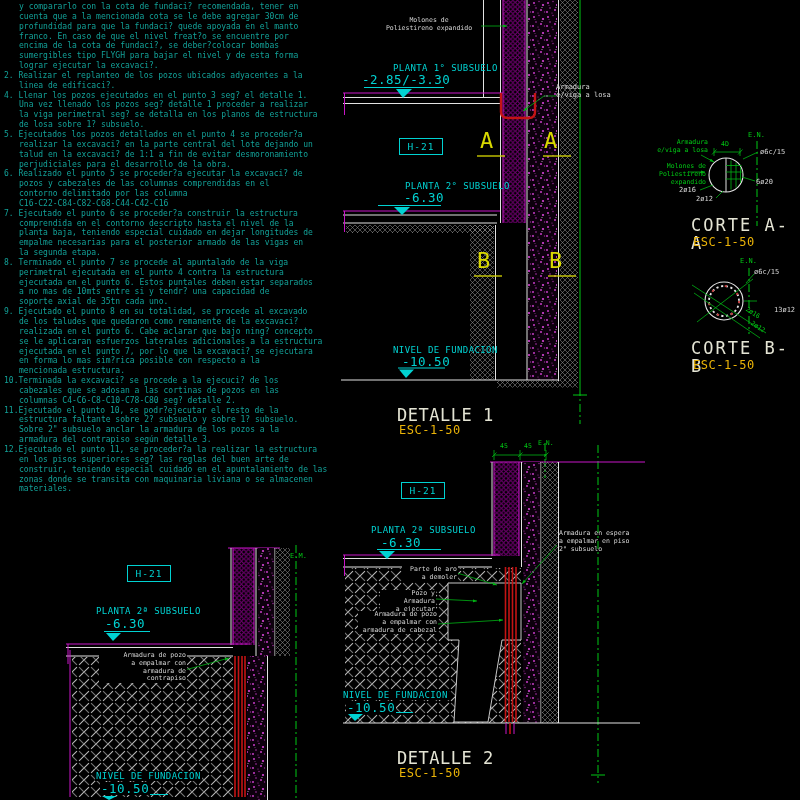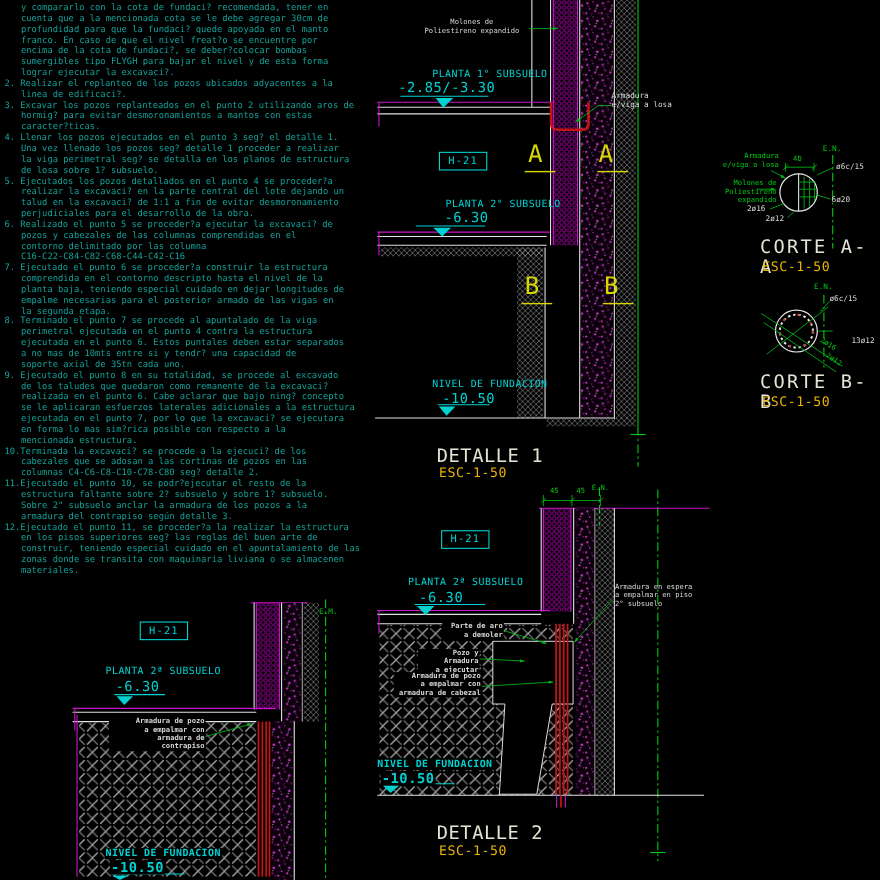--- a/index.html
+++ b/index.html
@@ -26,21 +26,21 @@
   .c-title{color:#e4e4d4;}
   .s65{font-size:6.5px;line-height:7.8px;}
   .s7{font-size:7px;line-height:8.4px;}
   .s9{font-size:9px;letter-spacing:0.4px;line-height:10px;}
   .s12{font-size:12px;letter-spacing:0.5px;line-height:13px;}
   .s17{font-size:17px;letter-spacing:0.5px;line-height:18px;}
   .s125{font-size:12.5px;letter-spacing:0.5px;line-height:13px;}
   .s22{font-size:22px;line-height:22px;}
   .ar{text-align:right;}
   .ac{text-align:center;}
-  .bg{background:#000;padding:0 1px;font-weight:bold;}
+  .bg{background:#000;padding:0 1px;}
   .h21{position:absolute;border:1.2px solid #00d2d2;color:#00d2d2;width:42px;height:15px;
        display:flex;align-items:center;justify-content:center;
        font:9.5px "DejaVu Sans Mono",monospace;letter-spacing:1px;}
   .notes{position:absolute;left:4px;top:2px;width:338px;color:#12a198;
          font-size:8px;line-height:9.85px;}
   .note{white-space:pre-line;padding-left:15px;text-indent:-15px;}
   .note-cont{white-space:pre-line;padding-left:15px;text-indent:0;}
   .rot{transform:rotate(33deg);transform-origin:left top;}
 </style>
 </head>
@@ -247,23 +247,20 @@
 <div class="notes">
   <div class="note-cont">y compararlo con la cota de fundaci? recomendada, tener en
 cuenta que a la mencionada cota se le debe agregar 30cm de
 profundidad para que la fundaci? quede apoyada en el manto
 franco. En caso de que el nivel freat?o se encuentre por
 encima de la cota de fundaci?, se deber?colocar bombas
 sumergibles tipo FLYGH para bajar el nivel y de esta forma
 lograr ejecutar la excavaci?.</div>
   <div class="note">2. Realizar el replanteo de los pozos ubicados adyacentes a la
 linea de edificaci?.</div>
-  <div class="note">3. Excavar los pozos replanteados en el punto 2 utilizando aros de
-hormig? para evitar desmoronamientos a mantos con estas
-caracter?ticas.</div>
   <div class="note">4. Llenar los pozos ejecutados en el punto 3 seg? el detalle 1.
 Una vez llenado los pozos seg? detalle 1 proceder a realizar
 la viga perimetral seg? se detalla en los planos de estructura
 de losa sobre 1? subsuelo.</div>
   <div class="note">5. Ejecutados los pozos detallados en el punto 4 se proceder?a
 realizar la excavaci? en la parte central del lote dejando un
 talud en la excavaci? de 1:1 a fin de evitar desmoronamiento
 perjudiciales para el desarrollo de la obra.</div>
   <div class="note">6. Realizado el punto 5 se proceder?a ejecutar la excavaci? de
 pozos y cabezales de las columnas comprendidas en el

